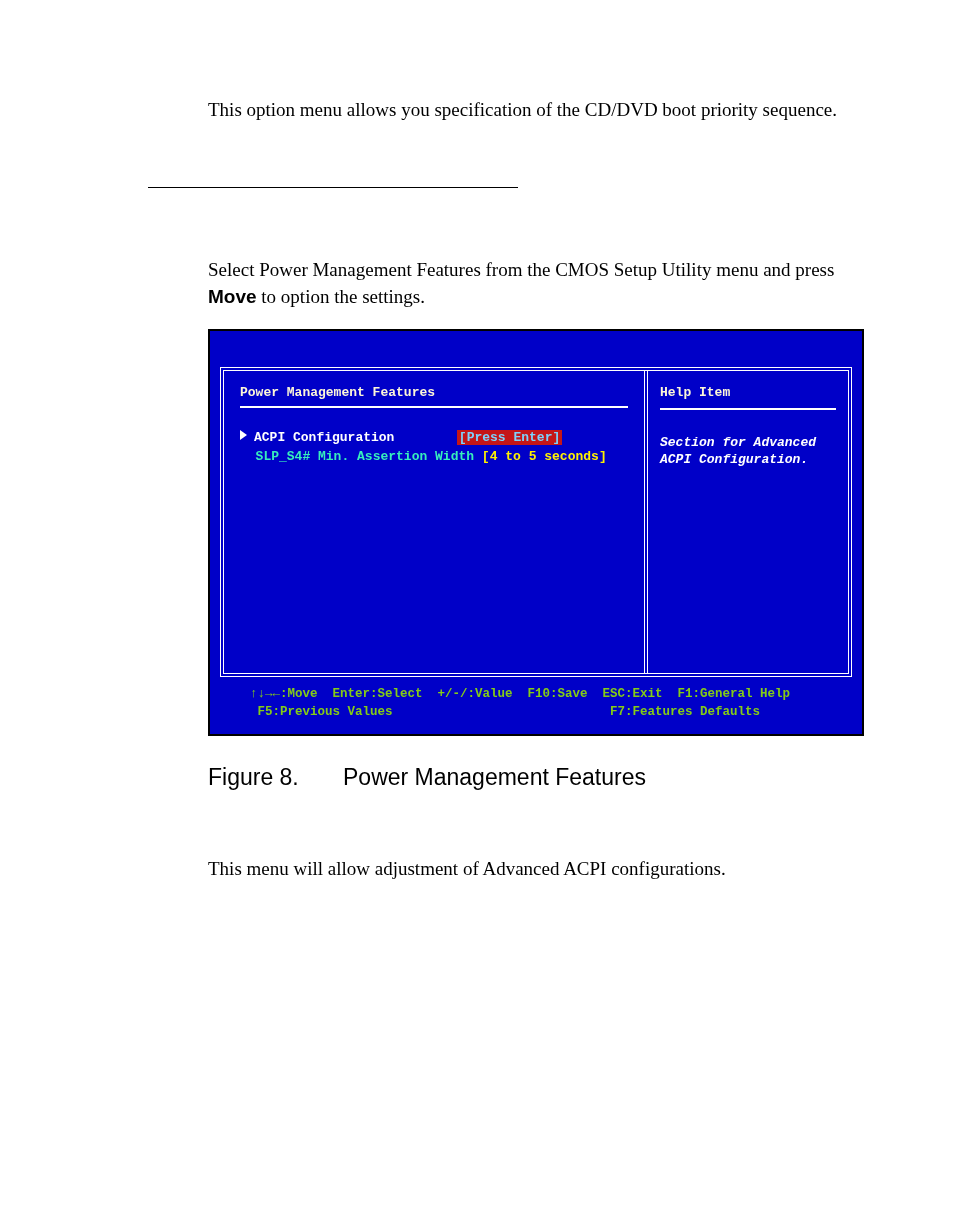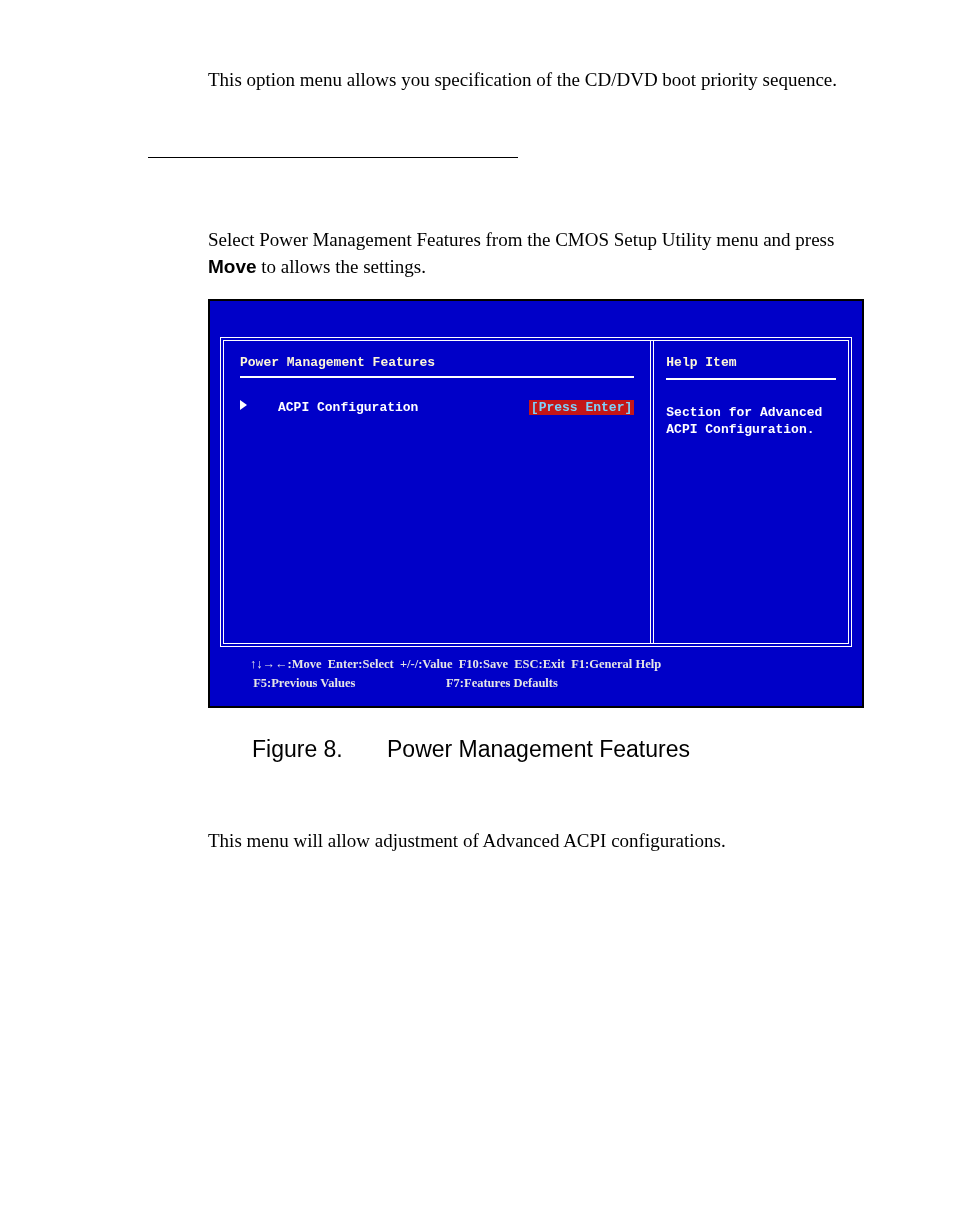--- a/index.html
+++ b/index.html
@@ -5,21 +5,21 @@
   * { box-sizing: border-box; margin: 0; padding: 0; }
   body {
     background: #ffffff;
     width: 954px;
     height: 1227px;
     font-family: Georgia, 'Times New Roman', serif;
     color: #000;
     position: relative;
   }
   .content {
-    padding: 66px 70px 0 208px;
+    padding: 96px 70px 0 208px;
   }
   .para {
     font-size: 19px;
     line-height: 1.45;
     margin-bottom: 18px;
     font-family: Georgia, 'Times New Roman', serif;
   }
   .rule {
     border: none;
     border-top: 1px solid #000;
@@ -60,21 +60,20 @@
   .bios-divider {
     border: none;
     border-top: 2px solid #fff;
     margin-bottom: 22px;
   }
   .bios-row {
     display: flex;
     align-items: flex-start;
     margin-bottom: 4px;
     white-space: pre;
-    gap: 24px;
   }
   .tri {
     display: inline-block;
     width: 0; height: 0;
     border-top: 5px solid transparent;
     border-bottom: 5px solid transparent;
     border-left: 7px solid #fff;
     margin-right: 7px;
     vertical-align: middle;
   }
@@ -91,57 +90,59 @@
     text-align: left;
     font-weight: bold;
     color: #fdf7d8;
     margin-bottom: 8px;
   }
   .help-text {
     color: #fff;
     font-weight: bold;
     margin-top: 24px;
     line-height: 1.35;
+    font-style: italic;
   }
   .bios-footer {
     padding: 8px 30px 2px 30px;
     font-weight: bold;
     font-size: 12.5px;
     line-height: 1.5;
     white-space: pre;
     color: #fff;
   }
-  .footer-keys { color: #e5e5e5; font-family: Liberation Serif, serif; }
+  .footer-keys { color: #84cc16; }
   .figure-caption {
     font-family: Arial, Helvetica, sans-serif;
     font-size: 23px;
     margin-bottom: 64px;
   }
-  .fig-num { display: inline-block; width: 135px; margin-left: 44px; }
+  .fig-num { display: inline-block; width: 135px; }
 </style>
 </head>
 <body>
 
 <div class="content">
   <p class="para">This option menu allows you specification of the CD/DVD boot priority sequence.</p>
 
   <hr class="rule">
 
   <p class="para">
-    <span>Select Power Management Features from the CMOS Setup Utility menu and press </span><span class="bold" style="font-family: Arial, sans-serif">Move</span><span> to allows the settings.</span>
+    <span>Select Power Management Features from the CMOS Setup Utility menu and press </span><span class="bold" style="font-family: Arial, sans-serif">Move</span><span> to option the settings.</span>
   </p>
 
   <div class="bios-outer">
     <div style="height:26px"></div>
     <div class="bios-top">
       <div class="bios-left">
         <div class="bios-heading">Power Management Features</div>
         <hr class="bios-divider">
         <div id="bios-rows">
             <div class="bios-row"><span class="tri"></span><span class="label">ACPI Configuration</span><span>        </span><span class="val-highlight">[Press Enter]</span></div>
+            <div class="bios-row"><span>  </span><span class="label-green">SLP_S4# Min. Assertion Width </span><span></span><span class="val-yellow">[4 to 5 seconds]</span></div>
           </div>
       </div>
       <div class="bios-right">
         <div class="help-title">Help Item</div>
         <hr class="bios-divider">
         <div class="help-text">Section for Advanced ACPI Configuration.</div>
       </div>
     </div>
     <div class="bios-footer"><span class="footer-keys">↑↓→←:Move  Enter:Select  +/-/:Value  F10:Save  ESC:Exit  F1:General Help</span>
 <span class="footer-keys"> F5:Previous Values                             F7:Features Defaults</span></div>

